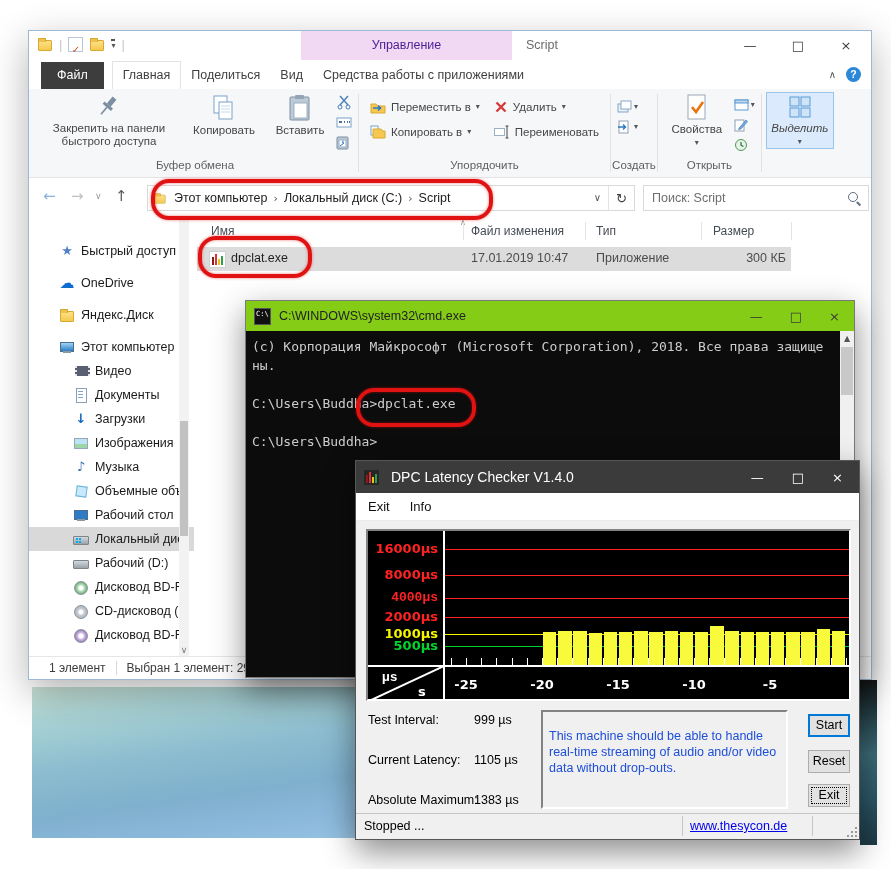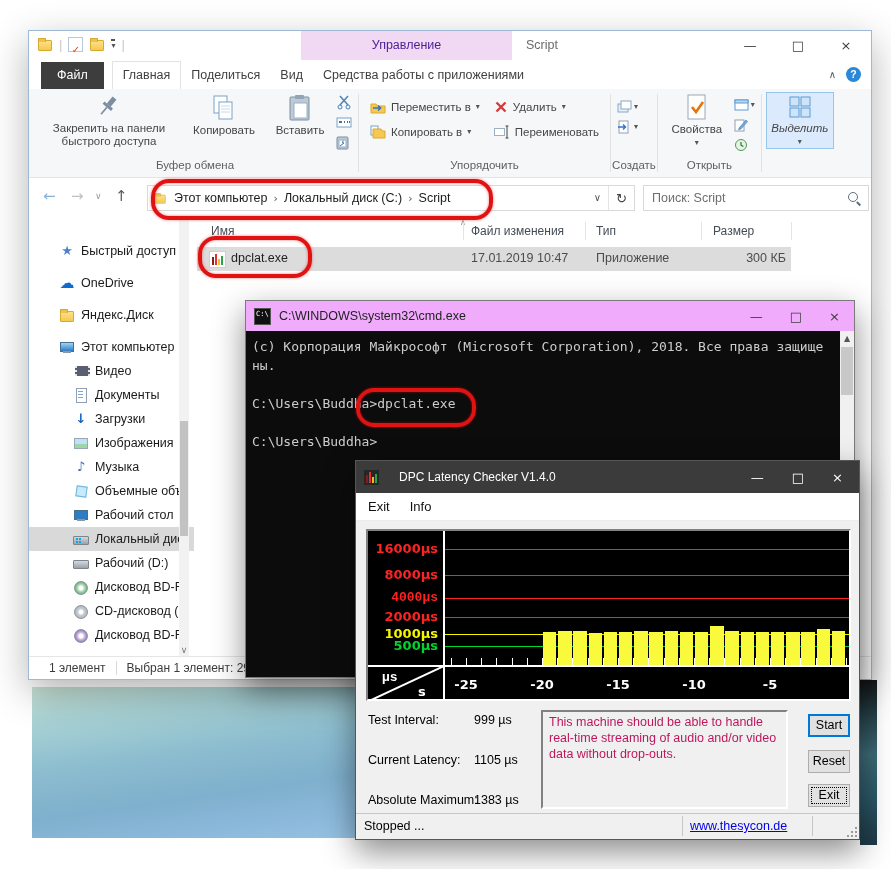--- a/index.html
+++ b/index.html
@@ -130,37 +130,37 @@
     background:radial-gradient(circle,#fff 2px,#ccd1d7 3px,#aeb6bd 6px);border:1px solid #8d959d;}
   .ic-disc.green::before{background:radial-gradient(circle,#fff 2px,#bfe3c4 3px,#6fb37b 6px);}
   .ic-disc.purple::before{background:radial-gradient(circle,#fff 2px,#d9c9ea 3px,#9a7cc0 6px);}
   .ic-dpclat{width:15px;height:15px;background-color:#fff;border:1px solid #cfcfcf;background-repeat:no-repeat;
     background-image:linear-gradient(#8b1a1a,#8b1a1a),linear-gradient(#e03030,#e03030),linear-gradient(#e8c020,#e8c020),linear-gradient(#2fa04a,#2fa04a);
     background-size:2px 8px,2px 11px,2px 6px,2px 9px;background-position:2px 5px,5px 2px,8px 7px,11px 4px;}
   .ic-dpclat.dark{background-color:#262626;border:none;}
   
   .cmd{position:absolute;left:245px;top:300px;width:610px;height:378px;z-index:2;background:#0c0c0c;
     border:1px solid #7a7a7a;box-shadow:0 12px 30px rgba(0,0,0,.45);box-sizing:border-box;}
-  .cmd-titlebar{position:absolute;left:0;top:0;right:0;height:30px;background:#f0abfc;display:flex;align-items:center;}
+  .cmd-titlebar{position:absolute;left:0;top:0;right:0;height:30px;background:#84cc16;display:flex;align-items:center;}
   .cmd-ico{width:15px;height:15px;background:#111;border:1px solid #555;margin:0 8px 0 8px;position:relative;}
   .cmd-ico::before{content:"C:\\";position:absolute;left:1px;top:1px;color:#fff;font-size:7px;font-family:"DejaVu Sans Mono",monospace;}
   .cmd-title{font-size:12.5px;color:#222;}
   .cmd-controls{margin-left:auto;display:flex;gap:27px;padding-right:14px;}
   .cmd-controls .winbtn{font-size:13px;}
   .cmd-body{position:absolute;left:0;top:30px;right:14px;bottom:0;overflow:hidden;}
   .cmd-body pre{margin:0;padding:6px 0 0 6px;font-family:"DejaVu Sans Mono",monospace;
     font-size:13px;line-height:19px;color:#cccccc;}
   .cmd-sb{position:absolute;right:0;top:30px;width:14px;bottom:0;background:#f0f0f0;}
   .cmd-sb-up{position:absolute;top:3px;left:0;width:14px;text-align:center;font-size:8px;color:#555;}
   .cmd-sb-thumb{position:absolute;top:16px;left:1px;width:12px;height:48px;background:#c8c8c8;}
   
   .dpc{position:absolute;left:355px;top:460px;width:505px;height:380px;z-index:3;background:#f0f0f0;
     border:1px solid #565656;box-shadow:0 12px 30px rgba(0,0,0,.45);box-sizing:border-box;}
   .dpc-titlebar{position:absolute;left:0;top:0;right:0;height:32px;background:#3b3b3b;display:flex;align-items:center;}
-  .dpc-title{color:#fff;font-size:12px;margin-left:20px;}
+  .dpc-title{color:#fff;font-size:14px;margin-left:12px;}
   .dpc-titlebar .ic-dpclat{margin-left:8px;}
   .dpc-controls{margin-left:auto;display:flex;gap:28px;padding-right:16px;}
   .dpc-controls .winbtn{color:#fff;font-size:13px;}
   .dpc-menubar{position:absolute;left:0;top:32px;right:0;height:27px;background:#fff;display:flex;
     align-items:center;font-size:13px;color:#111;border-bottom:1px solid #ececec;}
   .dpc-menu-item{padding:0 10px;}
   .dpc-menu-item:first-child{padding-left:12px;}
   
   .chart{position:absolute;left:10px;top:68px;width:485px;height:172px;background:#000;
     border:2px solid;border-color:#828282 #fff #fff #828282;box-sizing:border-box;overflow:hidden;
@@ -174,21 +174,21 @@
   .ch-xlab{position:absolute;top:146px;width:40px;margin-left:-20px;text-align:center;color:#fff;font-size:13px;z-index:2;}
   .ch-corner-us{position:absolute;left:14px;top:139px;color:#fff;font-size:13px;z-index:2;font-family:Liberation Mono, monospace;}
   .ch-corner-s{position:absolute;left:50px;top:153px;color:#fff;font-size:13px;z-index:2;}
   .ch-diag{position:absolute;left:1px;top:169px;width:83px;height:1.5px;background:#fff;
     transform:rotate(-25deg);transform-origin:left center;z-index:2;}
   
   .stat-lbl{position:absolute;left:12px;font-size:12.5px;color:#000;}
   .stat-val{position:absolute;left:118px;font-size:12.5px;color:#000;}
   .dpc-msg{position:absolute;left:185px;top:249px;width:247px;height:99px;box-sizing:border-box;
     border:2px solid;border-color:#828282 #fff #fff #828282;background:#f0f0f0;
-    font-size:12.5px;color:#be185d;padding:2px 6px;line-height:16px;}
+    font-size:12.5px;color:#1d4ed8;padding:16px 6px;line-height:16px;}
   .btn{position:absolute;left:452px;width:42px;height:23px;background:#e1e1e1;border:1px solid #adadad;
     box-sizing:border-box;font-size:12.5px;color:#000;text-align:center;line-height:20px;
     font-family:"Liberation Sans",sans-serif;}
   .btn.focus-default{border:2px solid #0078d7;line-height:19px;}
   .btn.dotted{outline:1px dotted #000;outline-offset:-4px;}
   .dpc-status{position:absolute;left:0;right:0;bottom:0;height:25px;background:#f0f0f0;border-top:1px solid #c6c6c6;
     font-size:12.5px;color:#000;}
   .dpc-status .stxt{position:absolute;left:8px;top:5px;}
   .dpc-status .ssep{position:absolute;top:2px;width:1px;height:20px;background:#c6c6c6;}
   .dpc-link{position:absolute;left:334px;top:5px;color:#0000ee;text-decoration:underline;}

